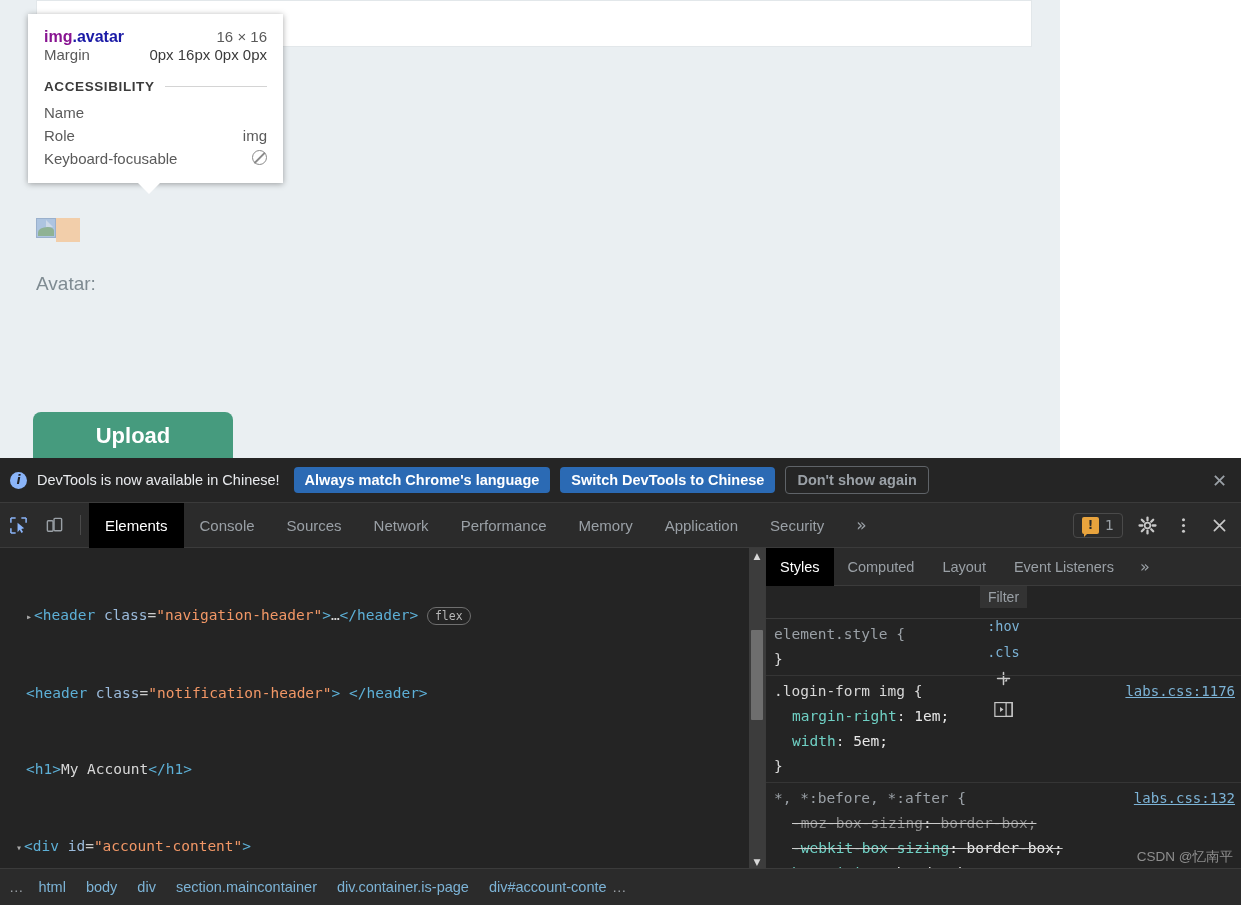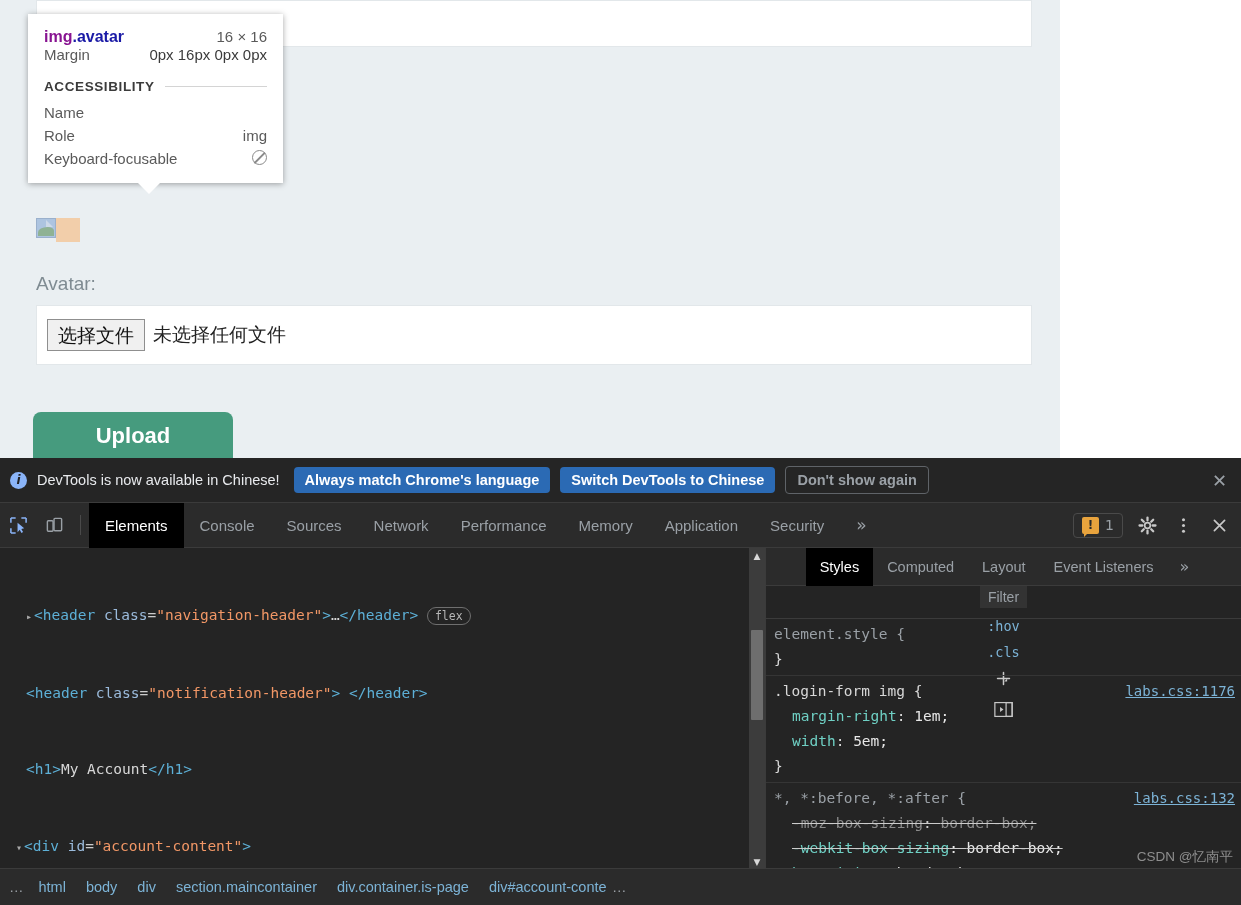--- a/index.html
+++ b/index.html
@@ -98,21 +98,21 @@
   .attr { color:#9bbbdc; }
   .val { color:#f29766; }
   .txt { color:#d8d8d8; }
   .flexbadge { border:1px solid #6f6f6f; border-radius:9px; padding:1px 7px; font-size:11.5px; color:#b6b6b6; }
 
   #dom-scrollbar { position:absolute; right:0; top:0; width:16px; height:322px; background:#3c3c3c; }
   .sb-arrow { width:16px; height:16px; display:flex; align-items:center; justify-content:center; color:#d8d8d8; font-size:9px; }
   #sb-thumb { position:absolute; left:2px; top:82px; width:12px; height:90px; background:#6e6e6e; border-radius:1px; }
 
   #styles-pane { flex:1; background:#242424; border-left:1px solid #3b3b3b; position:relative; }
-  #styles-tabs { height:38px; display:flex; align-items:center; border-bottom:1px solid #3b3b3b; background:#2b2b2b;justify-content:center; }
+  #styles-tabs { height:38px; display:flex; align-items:center; border-bottom:1px solid #3b3b3b; background:#2b2b2b; }
   .st-tab { font-size:14.5px; color:#9aa0a6; padding:0 14px; height:38px; line-height:38px; font-family:"Liberation Sans", sans-serif; }
   .st-tab.active { background:#000; color:#fff; }
   #st-more { color:#9aa0a6; font-size:16px; padding:0 12px; }
   #filter-bar { height:33px; display:flex; align-items:center; padding:0 8px; gap:10px; border-bottom:1px solid #3b3b3b;flex-direction:column; }
   #filter-input { flex:1; height:22px; background:#333; color:#9aa0a6; font-size:14px;
      padding:0 8px; line-height:22px; font-family:"Liberation Sans", sans-serif; }
   .fb-link { color:#7cb3d6; font-size:13.5px; font-family:"DejaVu Sans Mono", monospace; }
   .fb-ic { color:#c8c8c8; font-size:17px; }
   #css-rules { font-family:"DejaVu Sans Mono", monospace; font-size:14.5px; line-height:25px; }
   .rule { padding:3px 0 3px 8px; border-bottom:1px solid #353535; position:relative; }
@@ -142,24 +142,20 @@
 
     <div id="email-input"></div>
 
     <div id="avatar-img-wrap">
       <div id="broken-img"></div>
       <div id="margin-highlight"></div>
     </div>
 
     <div id="avatar-label">Avatar:</div>
 
-    <div id="file-row">
-      <span id="choose-file-btn">选择文件</span>
-      <span id="file-status">未选择任何文件</span>
-    </div>
 
     <div id="upload-btn">Upload</div>
   </div>
 
   <div id="tooltip">
     <div class="tt-row">
       <span id="tt-tag"><span class="tname">img</span><span class="tcls">.avatar</span></span>
       <span id="tt-dim">16 × 16</span>
     </div>
     <div class="tt-row" id="tt-margin-row">

